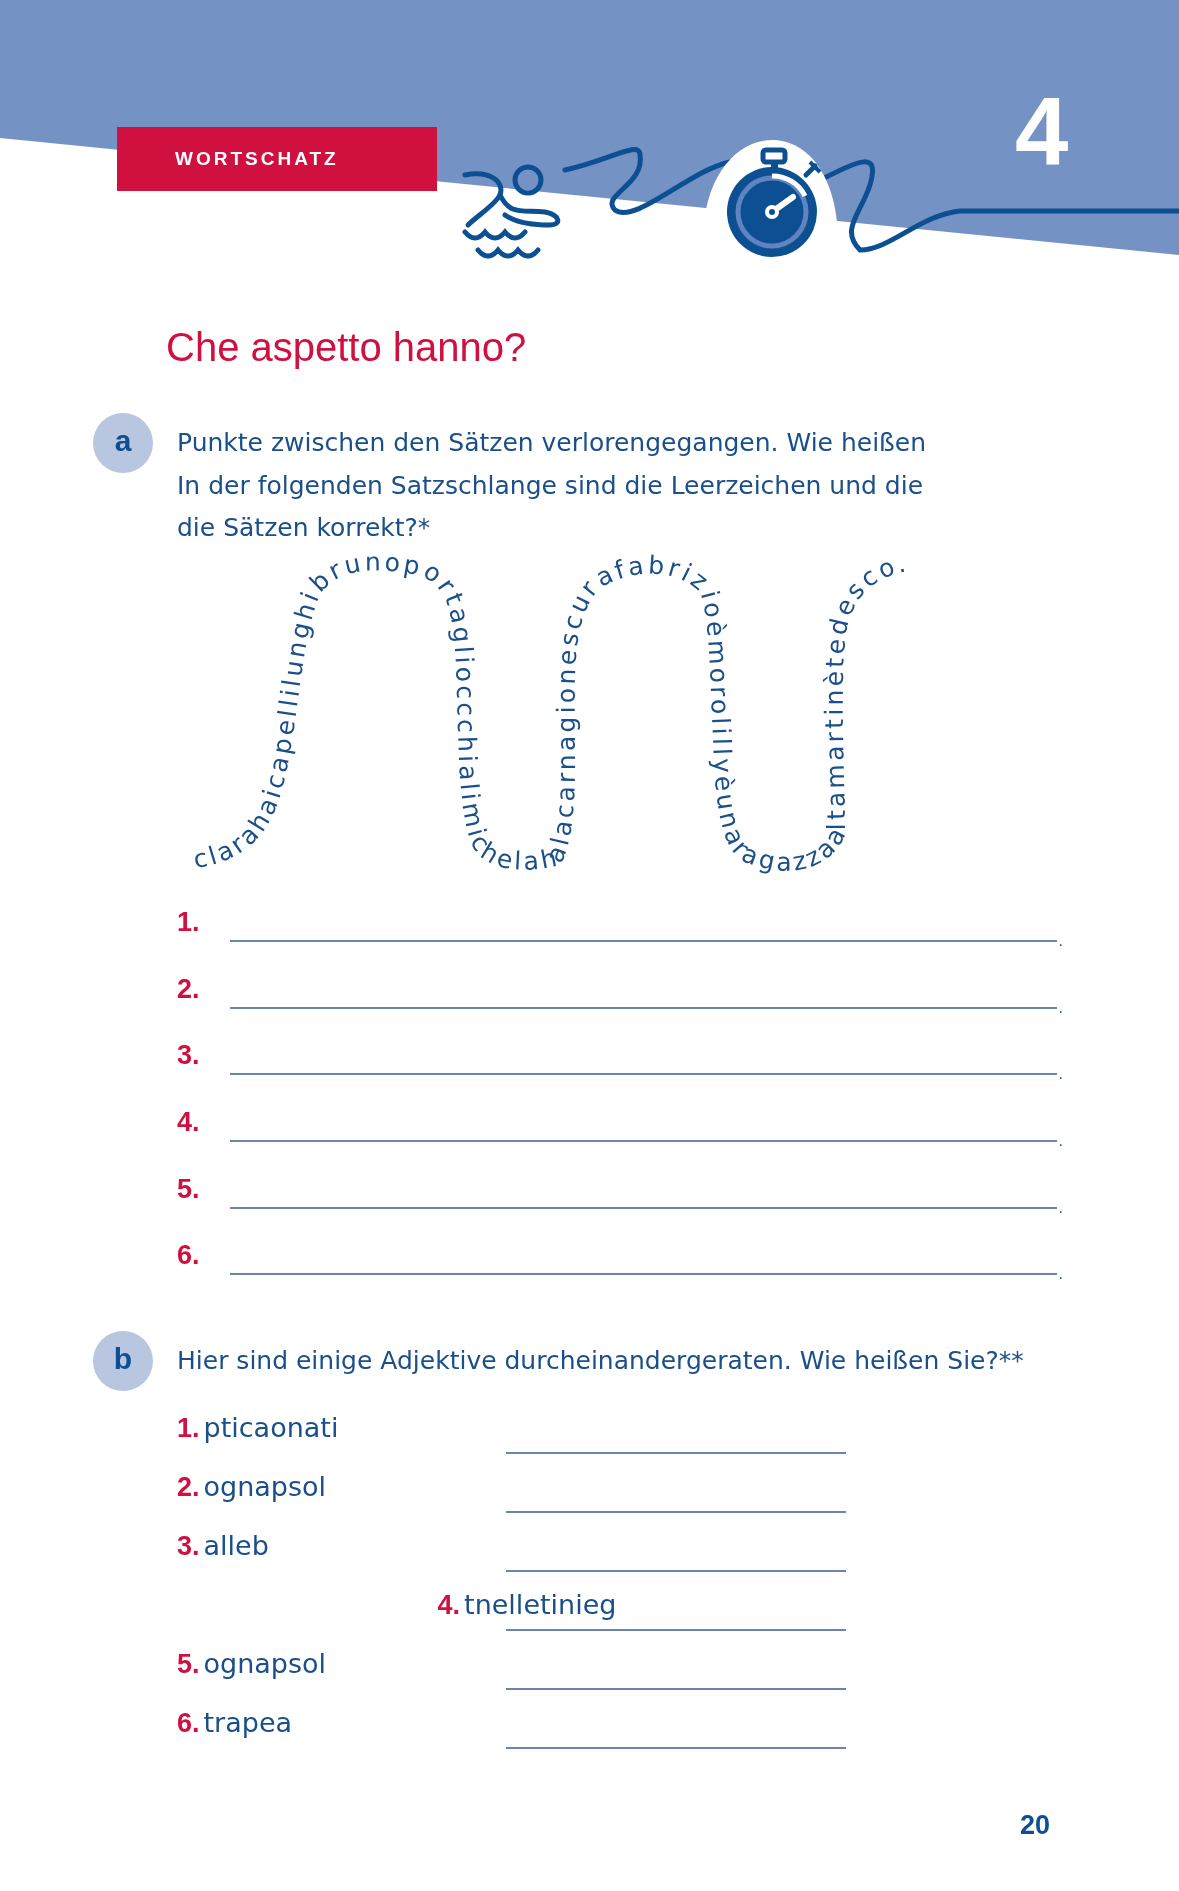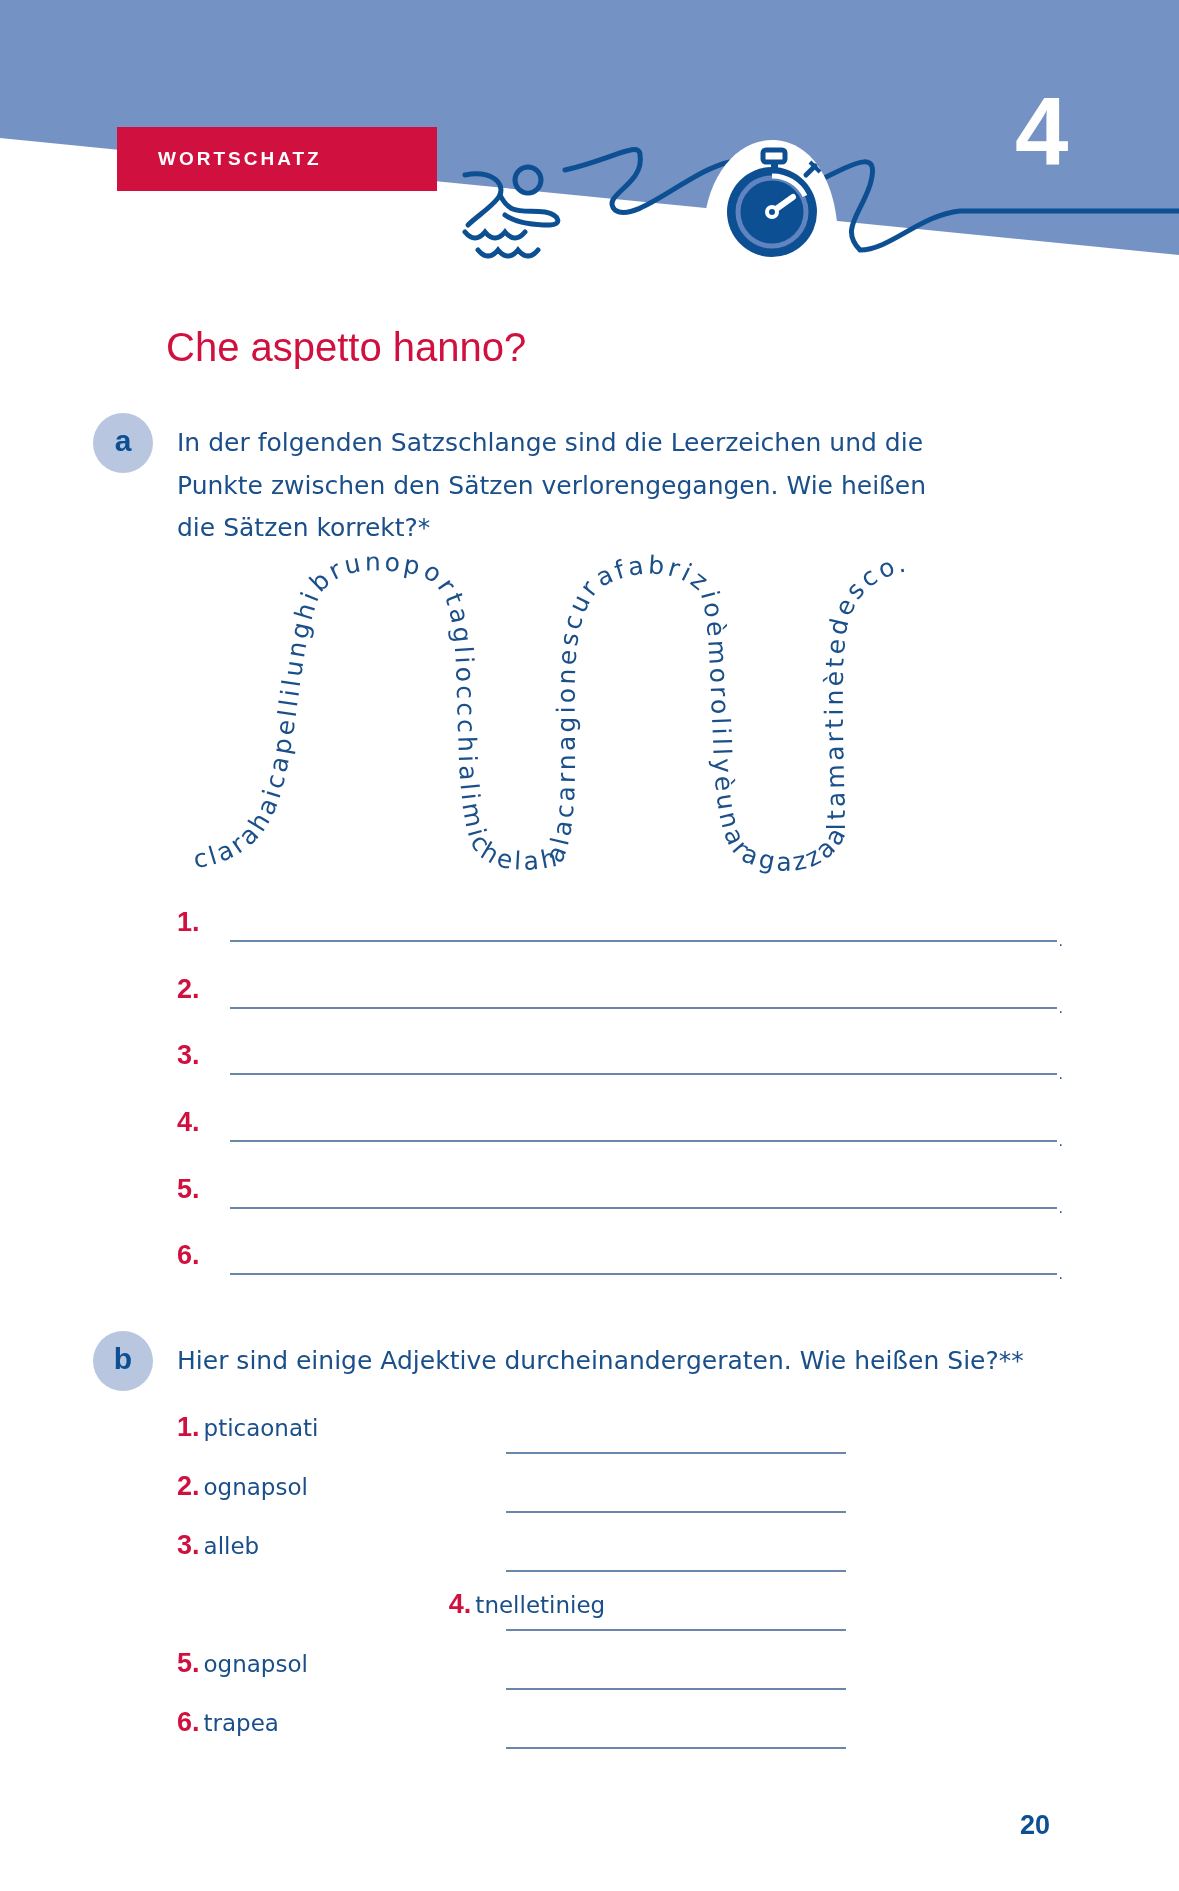--- a/index.html
+++ b/index.html
@@ -1,37 +1,37 @@
 <!DOCTYPE html>
 <html><head>
 <meta charset="utf-8">
 <style>
   html, body { margin:0; padding:0; }
   body { width:1179px; height:1891px; position:relative; background:#ffffff; overflow:hidden;
          font-family: "DejaVu Sans", sans-serif; }
   #header-svg { position:absolute; left:0; top:0; }
   .tag { position:absolute; left:117px; top:127px; width:320px; height:64px; background:#d0103f;
          color:#fff; font-family:"Liberation Sans", sans-serif; font-weight:bold; font-size:19px;
-         letter-spacing:3px; line-height:64px; padding-left:41px; box-sizing:border-box; }
+         letter-spacing:3px; line-height:64px; padding-left:58px; box-sizing:border-box; }
   .chapter { position:absolute; left:1015px; top:82px; color:#fff; font-family:"Liberation Sans", sans-serif;
              font-weight:bold; font-size:96px; line-height:100px; }
   .title { position:absolute; left:166px; top:322px; color:#d0103f; font-family:"Liberation Sans", sans-serif;
            font-weight:normal; font-size:40px; line-height:50px; }
   .badge { position:absolute; width:60px; height:60px; border-radius:50%; background:#b8c6e0;
            color:#0d4f93; font-family:"Liberation Sans", sans-serif; font-weight:bold; font-size:30px;
            text-align:center; line-height:56px; }
   .para { position:absolute; left:177px; color:#1a4f8a; font-family:"DejaVu Sans", sans-serif; font-size:25px; line-height:42.5px; }
   .num { color:#d0103f; font-family:"Liberation Sans", sans-serif; font-weight:bold; }
   .ans-row { position:absolute; left:177px; width:890px; height:40px; }
   .ans-row .num { position:absolute; left:0; top:0; font-size:27px; }
   .ans-row .line { position:absolute; left:53px; right:10px; top:33px; height:2px; background:#6a86ad; }
   .ans-row .dot { position:absolute; right:4px; top:26px; color:#1a4f8a; font-size:14px; }
   .adj-row { position:absolute; left:177px; width:700px; height:40px; }
   .adj-row .num { font-size:27px; }
-  .adj-row .word { color:#1a4f8a; font-size:23px; font-family:"DejaVu Sans", sans-serif; margin-left:4px; }
+  .adj-row .word { color:#1a4f8a; font-size:27px; font-family:"DejaVu Sans", sans-serif; margin-left:4px; }
   .adj-row .line { position:absolute; left:329px; width:340px; top:40px; height:2px; background:#6a86ad; }
   .page-num { position:absolute; left:1020px; top:1810px; color:#0d4f93; font-family:"Liberation Sans", sans-serif;
               font-weight:bold; font-size:27px; }
   #snake-svg { position:absolute; left:0; top:0; }
 </style>
 </head>
 <body>
 
 <svg id="header-svg" width="1179" height="300" viewBox="0 0 1179 300">
   <polygon points="0,0 1179,0 1179,255 0,138" fill="#7592c4"></polygon>
@@ -61,22 +61,22 @@
   </g>
 </svg>
 
 <div class="tag">WORTSCHATZ</div>
 <div class="chapter">4</div>
 
 <div class="title">Che aspetto hanno?</div>
 
 <div class="badge" style="left:93px; top:413px;">a</div>
 <div class="para" style="top:422px;">
+  <div>Punkte zwischen den Sätzen verlorengegangen. Wie heißen</div>
   <div>In der folgenden Satzschlange sind die Leerzeichen und die</div>
-  <div>Punkte zwischen den Sätzen verlorengegangen. Wie heißen</div>
   <div>die Sätzen korrekt?*</div>
 </div>
 
 <svg id="snake-svg" width="1179" height="1000" viewBox="0 0 1179 1000">
   <defs>
     <path id="snakepath" d="M195,868
       C240,862 268,840 282,790
       C300,720 300,640 320,595
       C340,565 380,568 418,575
       C448,585 452,615 455,650

